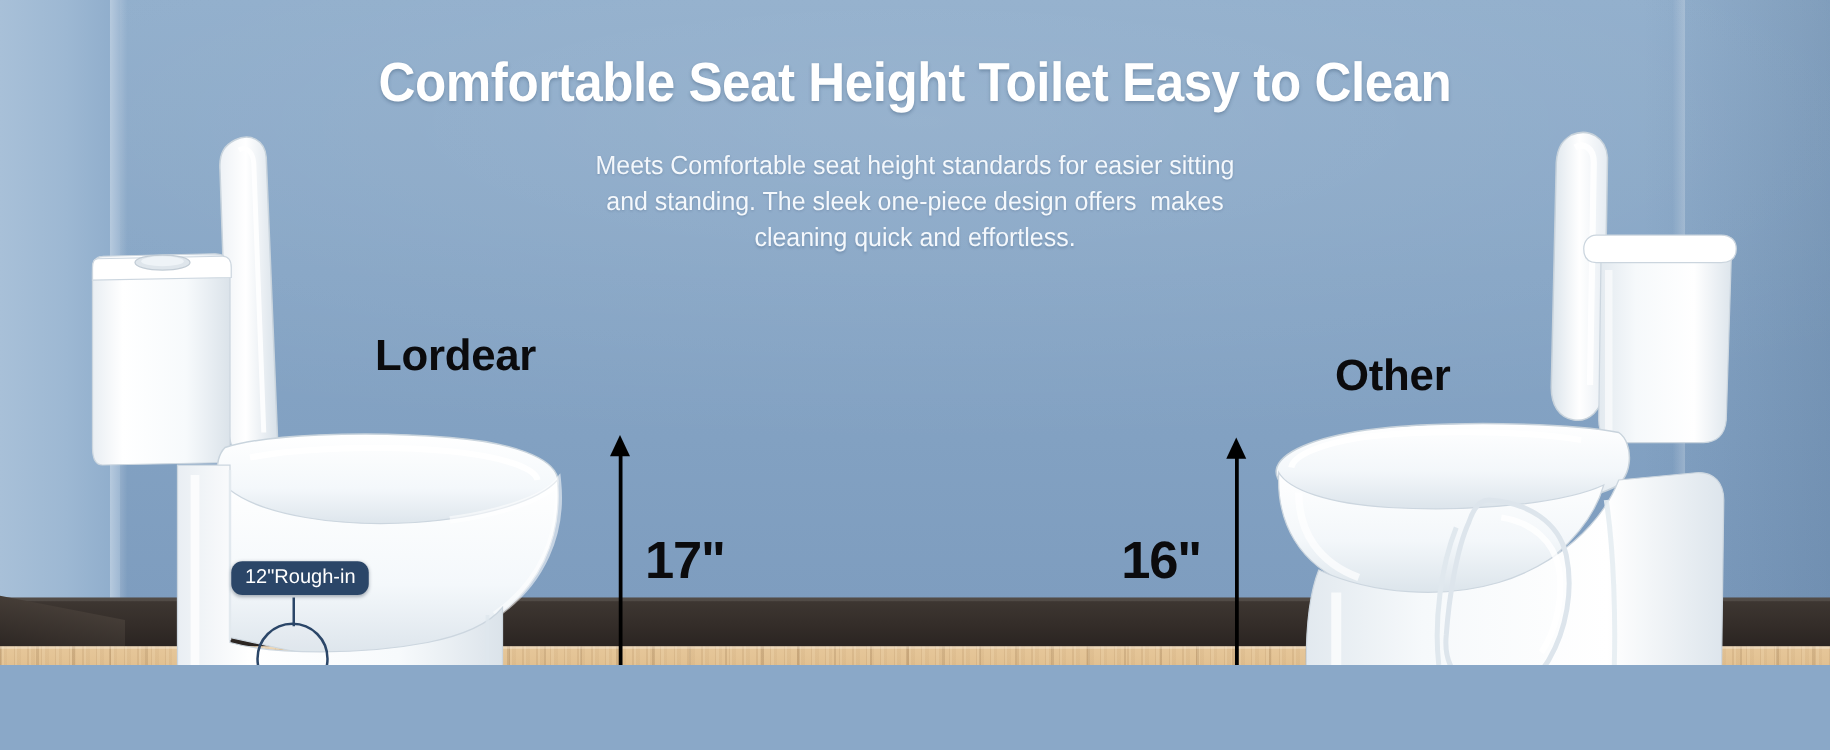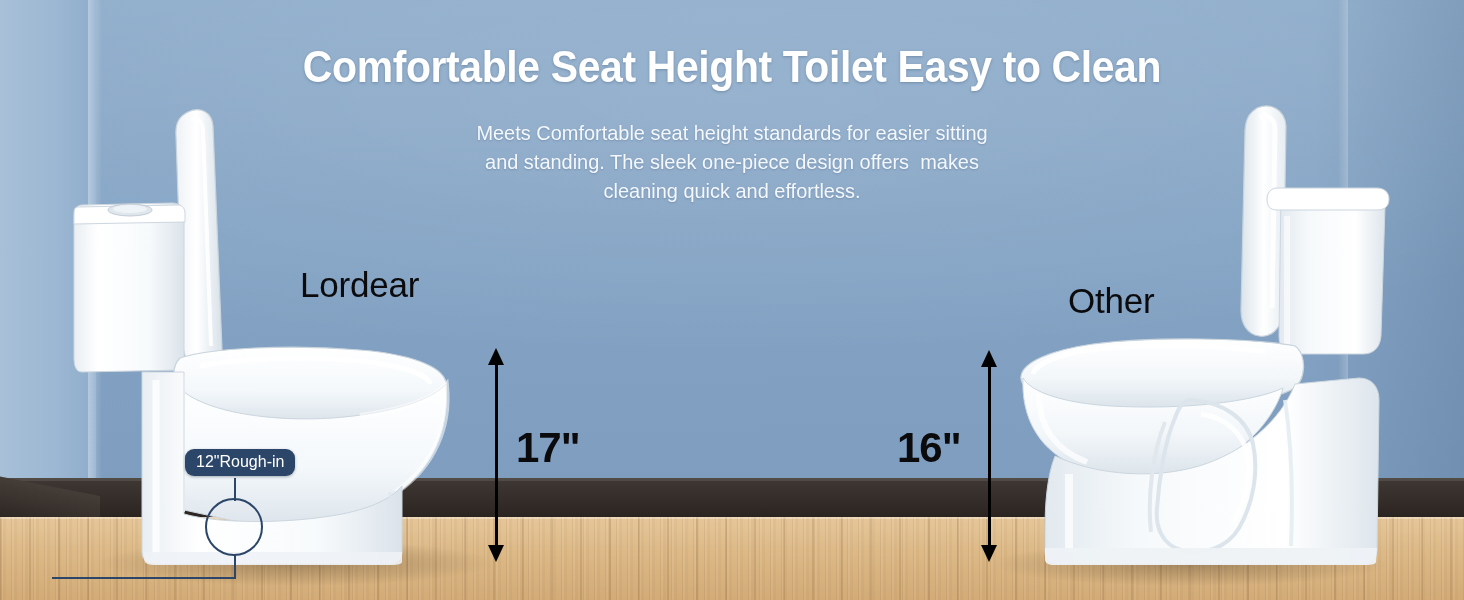--- a/index.html
+++ b/index.html
@@ -1,21 +1,21 @@
 <!DOCTYPE html>
 <html><head>
 <meta charset="utf-8">
 <style>
   html,body{margin:0;padding:0;}
   body{
     width:1464px;height:600px;overflow:hidden;
     font-family:"Liberation Sans",sans-serif;
     background:#8aa8c8;
   }
-  .scene{position:relative;width:1464px;height:600px;overflow:hidden;}
+  .scene{position:relative;width:1464px;height:532px;overflow:hidden;}
 
   
   .wall-main{
     position:absolute;left:0;top:0;width:1464px;height:482px;
     background:
       radial-gradient(120% 90% at 50% 20%, rgba(255,255,255,0.10) 0%, rgba(255,255,255,0) 60%),
       linear-gradient(180deg,#8fadcb 0%, #86a5c5 45%, #7e9dbf 100%);
   }
   
   .wall-left{
@@ -79,21 +79,21 @@
   }
   .subtitle{
     position:absolute;left:382px;top:118px;width:700px;text-align:center;
     font-size:21px;color:#f4f8fc;line-height:29px;
     transform:scaleX(0.95);
     text-shadow:0 1px 2px rgba(30,55,85,0.22);
   }
   .subtitle div{white-space:pre;}
 
   .brand{
-    position:absolute;font-size:35px;font-weight:normal;color:#0b0b0d;
+    position:absolute;font-size:35px;font-weight:bold;color:#0b0b0d;
     letter-spacing:-0.2px;
   }
   .brand.left{left:300px;top:265px;}
   .brand.right{left:1068px;top:281px;}
 
   
   .dim{position:absolute;}
   .dim .stem{position:absolute;left:7px;top:14px;width:3px;background:#000;}
   .dim .head-up{
     position:absolute;left:0;top:0;width:0;height:0;

